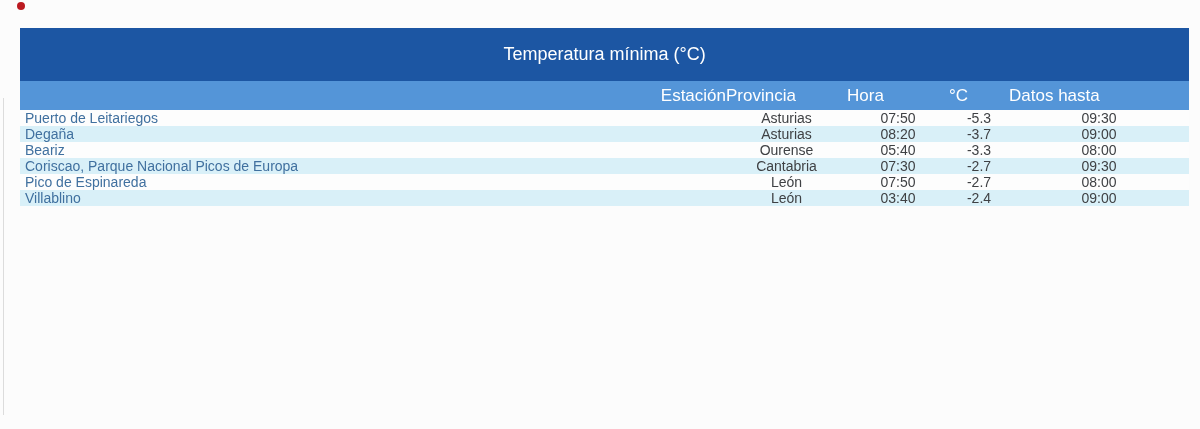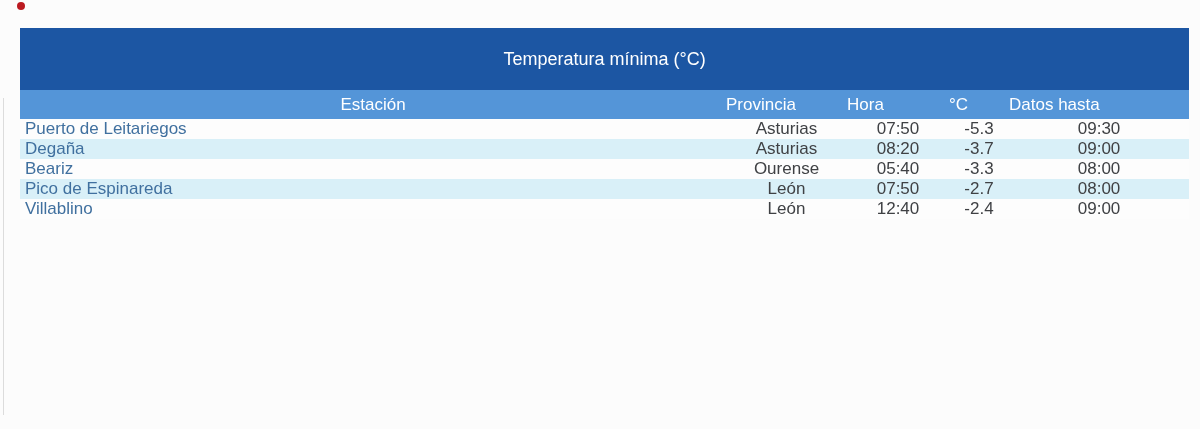--- a/index.html
+++ b/index.html
@@ -52,39 +52,39 @@
     border-collapse: collapse;
     table-layout: fixed;
   }
   .temp-table th, .temp-table td {
     padding: 0;
     font-weight: normal;
     white-space: nowrap;
     overflow: hidden;
   }
   .temp-table .title-cell {
-    height: 62px;
+    height: 53px;
     background: var(--title-bg);
     color: var(--header-text);
     font-size: 18px;
     text-align: center;
     vertical-align: middle;
   }
   .temp-table .cols th {
     height: 29px;
     background: var(--header-bg);
     color: var(--header-text);
     font-size: 17px;
     text-align: left;
     vertical-align: middle;
   }
-  .temp-table .cols th.col-station { text-align: center; margin-left: 45px; }
+  .temp-table .cols th.col-station { text-align: right; margin-left: 45px; }
   .temp-table tbody td {
     height: 14px;
-    font-size: 17px;
+    font-size: 14px;
     vertical-align: middle;
     text-align: center;
     color: var(--value-text);
     background: var(--row-bg);
   }
   .temp-table tbody td.col-station {
     text-align: left;
     padding-left: 5px;
     color: var(--station-text);
   }
@@ -134,27 +134,34 @@
         <td class="col-data_until">09:00</td>
       </tr>
       <tr>
         <td class="col-station">Beariz</td>
         <td class="col-province">Ourense</td>
         <td class="col-hour">05:40</td>
         <td class="col-temp">-3.3</td>
         <td class="col-data_until">08:00</td>
       </tr>
       <tr>
+        <td class="col-station">Coriscao, Parque Nacional Picos de Europa</td>
+        <td class="col-province">Cantabria</td>
+        <td class="col-hour">07:30</td>
+        <td class="col-temp">-2.7</td>
+        <td class="col-data_until">09:30</td>
+      </tr>
+      <tr>
         <td class="col-station">Pico de Espinareda</td>
         <td class="col-province">León</td>
         <td class="col-hour">07:50</td>
         <td class="col-temp">-2.7</td>
         <td class="col-data_until">08:00</td>
       </tr>
       <tr>
         <td class="col-station">Villablino</td>
         <td class="col-province">León</td>
-        <td class="col-hour">12:40</td>
+        <td class="col-hour">03:40</td>
         <td class="col-temp">-2.4</td>
         <td class="col-data_until">09:00</td>
       </tr>
     </tbody>
 </table>
 
 </body></html>

